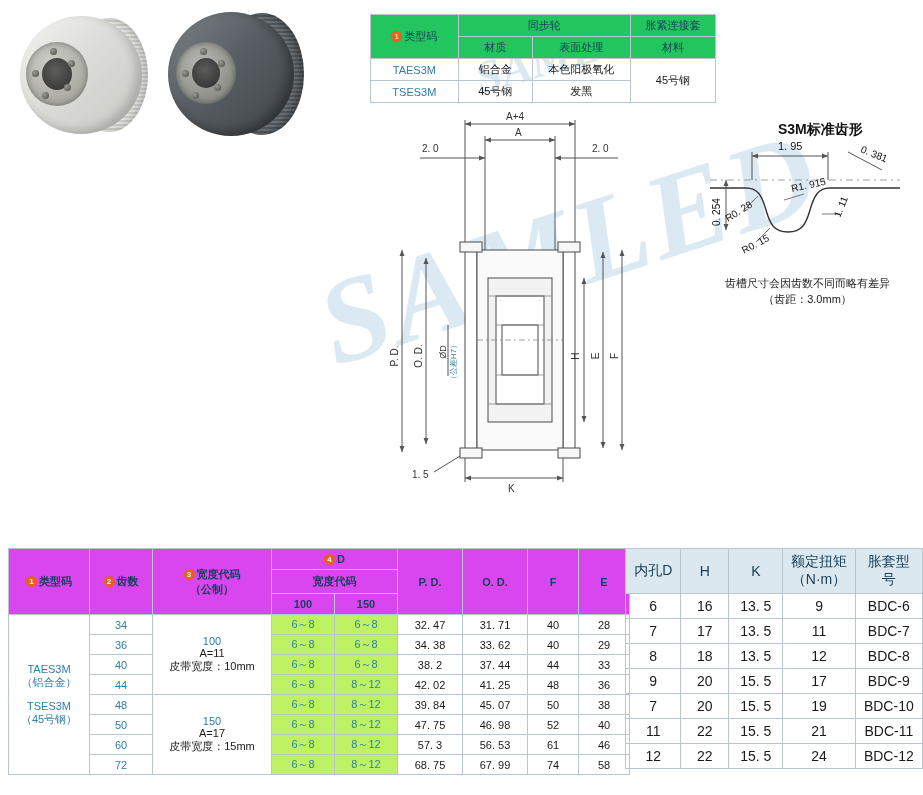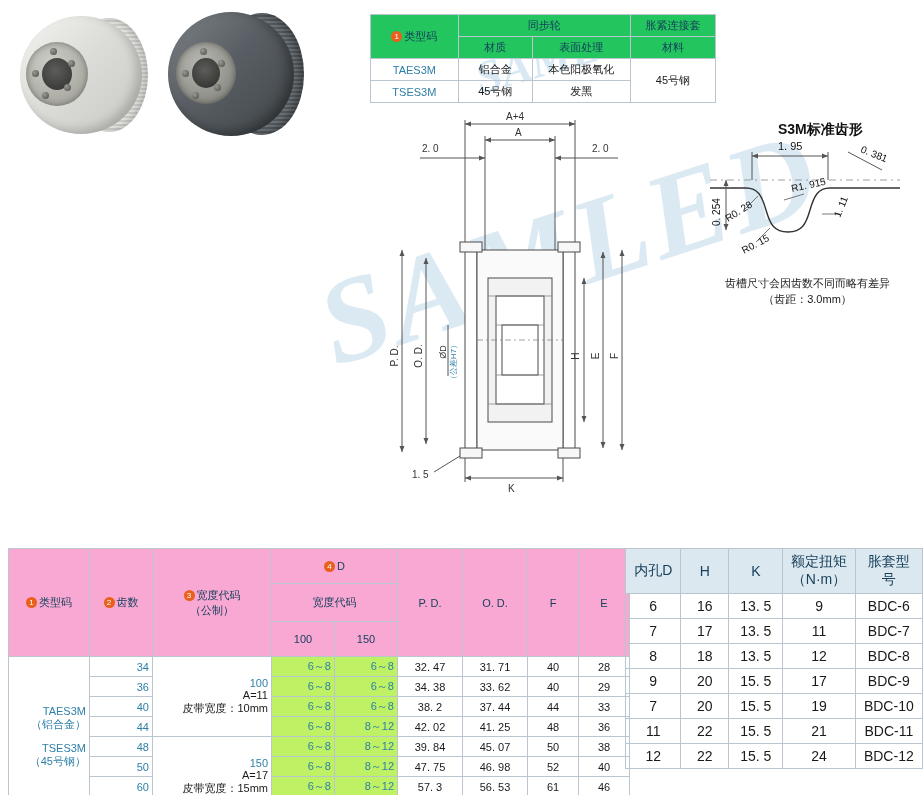--- a/index.html
+++ b/index.html
@@ -91,22 +91,22 @@
   .watermark2{
     position:absolute;left:480px;top:10px;width:300px;height:120px;
     color:#d8e9f3;font-size:46px;font-weight:bold;font-style:italic;
     font-family:"Liberation Serif",serif;transform:rotate(-16deg);
     user-select:none;pointer-events:none;
   }
 
   
   .main-table{position:absolute;left:8px;top:548px;font-size:11px;}
   .main-table td{border:1px solid #b9c6cf;text-align:center;padding:2px 3px;}
-  .main-table thead td{background:#f9a8d4;color:#17405c;padding:11px 3px;}
-  .main-table .blue{color:#2e7fa8;text-align:right;}
+  .main-table thead td{background:#d946ef;color:#17405c;padding:4px 3px;font-weight:bold;}
+  .main-table .blue{color:#2e7fa8;}
   .main-table .lt{background:#bef264;}
 
   .bore-table{position:absolute;left:625px;top:548px;font-size:14px;}
   .bore-table td{border:1px solid #b9c6cf;text-align:center;padding:4px 6px;}
   .bore-table thead td{background:#dce8ef;color:#17405c;}
 
   .notes{position:absolute;left:8px;top:752px;font-size:11px;line-height:17px;}
   .notes .badge{background:#e8601c;}
 
   svg{display:block;}

